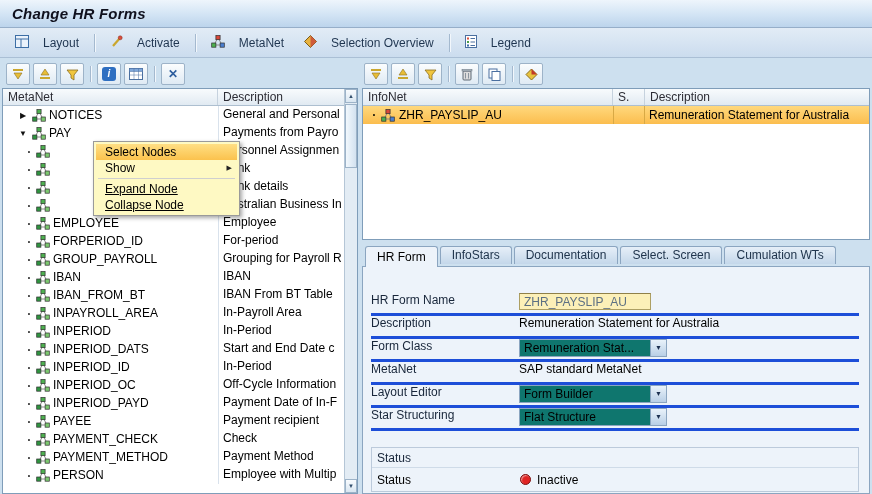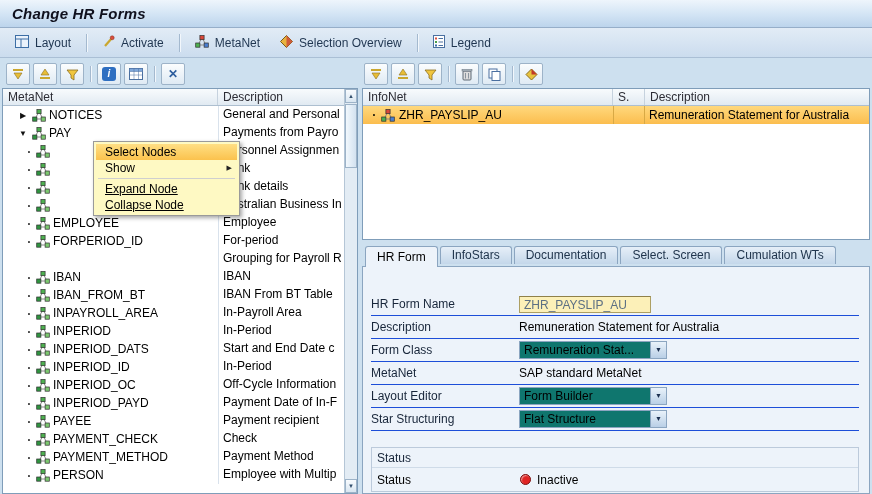--- a/index.html
+++ b/index.html
@@ -10,21 +10,21 @@
   
   .titlebar{position:absolute;top:0;left:0;width:100%;height:28px;
             background:linear-gradient(180deg,#eef5fc 0%,#d7e7f6 45%,#bcd4ec 100%);
             border-bottom:1px solid #96aec9;display:flex;align-items:center;padding-left:12px}
   .window-title{font-size:15px;font-weight:700;font-style:italic;color:#0f101d;letter-spacing:.2px}
 
   
   .app-toolbar{position:absolute;top:28px;left:0;width:100%;height:30px;
                background:linear-gradient(180deg,#e2ecf6,#cbdcee);
                border-bottom:1px solid #aabfd5;display:flex;align-items:center;padding:0 6px;gap:2px}
-  .tb-btn{display:inline-flex;align-items:center;gap:6px;height:24px;padding:0 8px;
+  .tb-btn{display:inline-flex;align-items:center;gap:14px;height:24px;padding:0 8px;
           background:none;border:1px solid transparent;border-radius:2px;
           font:12px "Liberation Sans",sans-serif;color:#1f3550;cursor:default}
   .tb-sep{width:1px;height:18px;background:#a4b9cf;box-shadow:1px 0 0 #f2f7fc;margin:0 4px}
 
   
   .mini-toolbar{position:absolute;top:0;height:28px;display:flex;align-items:center;gap:3px}
   .icon-btn{width:24px;height:22px;border:1px solid #9db3c8;border-radius:2px;
             background:linear-gradient(180deg,#fbfdfe,#dfeaf4);
             display:inline-flex;align-items:center;justify-content:center;padding:0;cursor:default}
   .mt-sep{width:1px;height:16px;background:#a4b9cf;box-shadow:1px 0 0 #f2f7fc;margin:0 3px}
@@ -96,21 +96,21 @@
         padding-left:3px;z-index:3}
   .tab{height:18px;line-height:17px;padding:0 11px;margin-right:2px;
        background:linear-gradient(180deg,#e6eff8,#c4d7ea);
        border:1px solid #8ba5c0;border-bottom:none;border-radius:3px 3px 0 0;
        color:#20354d;cursor:default;white-space:nowrap}
   .tab.active{height:21px;line-height:20px;background:#edf3fa;color:#000;position:relative;z-index:4}
   .tab-content{position:absolute;top:20px;left:0;right:0;bottom:0;background:#edf3fa;
                border:1px solid #8ba5c0;z-index:1}
 
   .fields{position:absolute;top:26px;left:8px;right:10px}
-  .field-row{display:flex;align-items:center;height:23px;border-bottom:1px solid #1d4ed8}
+  .field-row{display:flex;align-items:flex-start;height:23px;border-bottom:3px solid #1d4ed8}
   .field-label{width:148px;color:#18263a;flex:0 0 auto}
   .field-input{display:inline-block;width:132px;height:17px;line-height:16px;padding:0 4px;
                background:#fcf0b8;border:1px solid #ad9f63;border-top-color:#8f8049;
                color:#5d7083;overflow:hidden;white-space:nowrap}
   .field-text{color:#000}
   .combo{display:inline-flex;width:148px;height:18px;border:1px solid #8ba5c0;background:#0f766e}
   .combo-text{flex:1;padding:0 4px;line-height:16px;overflow:hidden;white-space:nowrap}
   .combo-btn{flex:0 0 auto;width:16px;text-align:center;font-size:7px;line-height:16px;color:#1c3050;
              background:linear-gradient(180deg,#e9f2fa,#b9cfe6);border-left:1px solid #8ba5c0}
 
@@ -336,20 +336,32 @@
                   <rect x="4.9" y="0.5" width="4.2" height="4.2" fill="#4db04f" stroke="#2f2f2f" stroke-width="0.7"></rect>
                   <rect x="0.7" y="8" width="4.2" height="4.2" fill="#2f9440" stroke="#2f2f2f" stroke-width="0.7"></rect>
                   <rect x="9.1" y="8" width="4.2" height="4.2" fill="#7cc96f" stroke="#2f2f2f" stroke-width="0.7"></rect>
                 </svg>
               </span>
               <span class="tr-label">FORPERIOD_ID</span>
             </span>
             <span class="tr-desc">For-period</span>
           </div>
           <div class="tree-row">
+            <span class="tr-zone">
+              <span class="expander leaf">•</span>
+              <span class="nicon">
+                <svg width="14" height="13" viewBox="0 0 14 13">
+                  <path d="M7 2.5 L3 10 M7 2.5 L11 10 M3 10 L11 10" stroke="#8a8a8a" stroke-width="1" fill="none"></path>
+                  <rect x="4.9" y="0.5" width="4.2" height="4.2" fill="#4db04f" stroke="#2f2f2f" stroke-width="0.7"></rect>
+                  <rect x="0.7" y="8" width="4.2" height="4.2" fill="#2f9440" stroke="#2f2f2f" stroke-width="0.7"></rect>
+                  <rect x="9.1" y="8" width="4.2" height="4.2" fill="#7cc96f" stroke="#2f2f2f" stroke-width="0.7"></rect>
+                </svg>
+              </span>
+              <span class="tr-label">GROUP_PAYROLL</span>
+            </span>
             <span class="tr-desc">Grouping for Payroll R</span>
           </div>
           <div class="tree-row">
             <span class="tr-zone">
               <span class="expander leaf">•</span>
               <span class="nicon">
                 <svg width="14" height="13" viewBox="0 0 14 13">
                   <path d="M7 2.5 L3 10 M7 2.5 L11 10 M3 10 L11 10" stroke="#8a8a8a" stroke-width="1" fill="none"></path>
                   <rect x="4.9" y="0.5" width="4.2" height="4.2" fill="#4db04f" stroke="#2f2f2f" stroke-width="0.7"></rect>
                   <rect x="0.7" y="8" width="4.2" height="4.2" fill="#2f9440" stroke="#2f2f2f" stroke-width="0.7"></rect>

